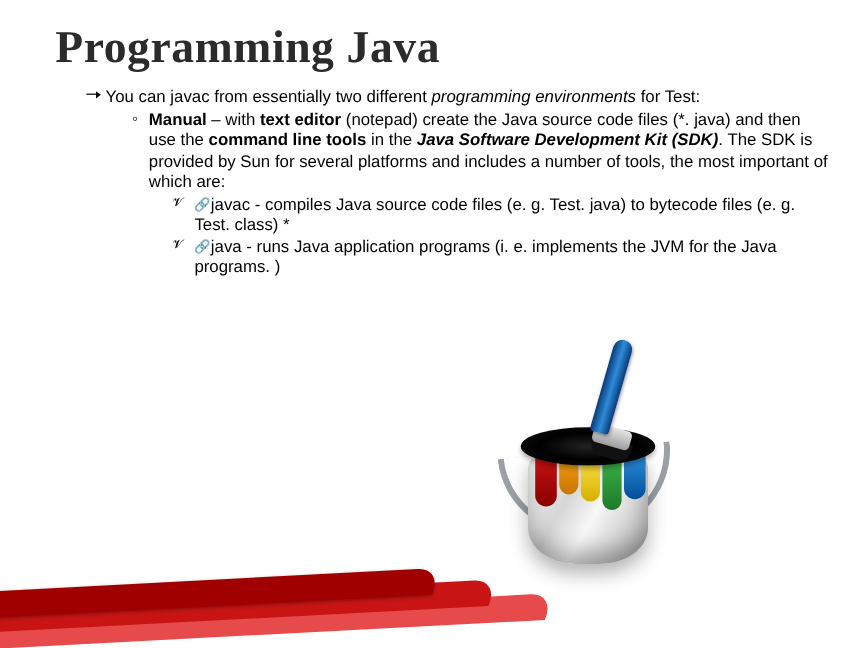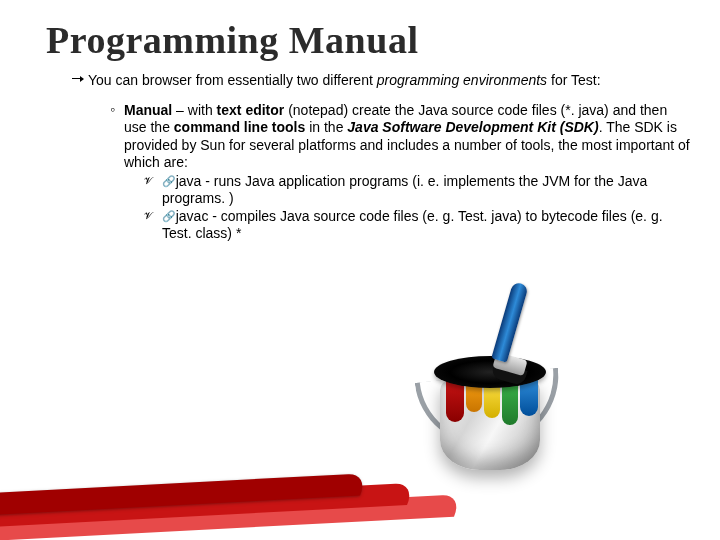--- a/index.html
+++ b/index.html
@@ -46,21 +46,21 @@
   .top-bullet::after {
     content: "";
     position: absolute;
     left: 8px;
     top: 4px;
     border-left: 4px solid #000;
     border-top: 3px solid transparent;
     border-bottom: 3px solid transparent;
   }
   .sub-list {
-    margin-top: 12px;
+    margin-top: 1px;
     padding-left: 22px;
   }
   .sub-bullet {
     position: relative;
     padding-left: 14px;
   }
   .sub-bullet::before {
     content: "◦";
     position: absolute;
     left: 0;
@@ -188,33 +188,33 @@
     height: 16px;
     background: #111;
     border-radius: 0 0 10px 10px;
     transform: rotate(16deg);
   }
 </style>
 </head>
 <body>
 
 <div class="slide">
-  <h1 class="title">Programming Manual</h1>
+  <h1 class="title">Programming Java</h1>
 
   <div class="content">
     <div class="top-bullet">
-      <span>You can browser from essentially two different </span><span class="italic">programming environments</span><span> for Test:</span>
+      <span>You can javac from essentially two different </span><span class="italic">programming environments</span><span> for Test:</span>
 
       <div class="sub-list">
         <div class="sub-bullet">
           <span class="bold">Manual</span><span> – with </span><span class="bold">text editor</span><span> (notepad) create the Java source code files (*. java) and then use the </span><span class="bold">command line tools</span><span> in the </span><span class="bold italic">Java Software Development Kit (SDK)</span><span>. The SDK is provided by Sun for several platforms and includes a number of tools, the most important of which are:</span>
 
           <div class="tool-list">
+            <div class="tool-item"><span class="link-icon">🔗</span><span>javac - compiles Java source code files (e. g. Test. java) to bytecode files (e. g. Test. class) *</span></div>
             <div class="tool-item"><span class="link-icon">🔗</span><span>java - runs Java application programs (i. e. implements the JVM for the Java programs. )</span></div>
-            <div class="tool-item"><span class="link-icon">🔗</span><span>javac - compiles Java source code files (e. g. Test. java) to bytecode files (e. g. Test. class) *</span></div>
           </div>
         </div>
       </div>
     </div>
   </div>
 
   <div class="illus">
     <div class="handle"></div>
     <div class="bucket-body"></div>
     <div class="drip d-red"></div>

